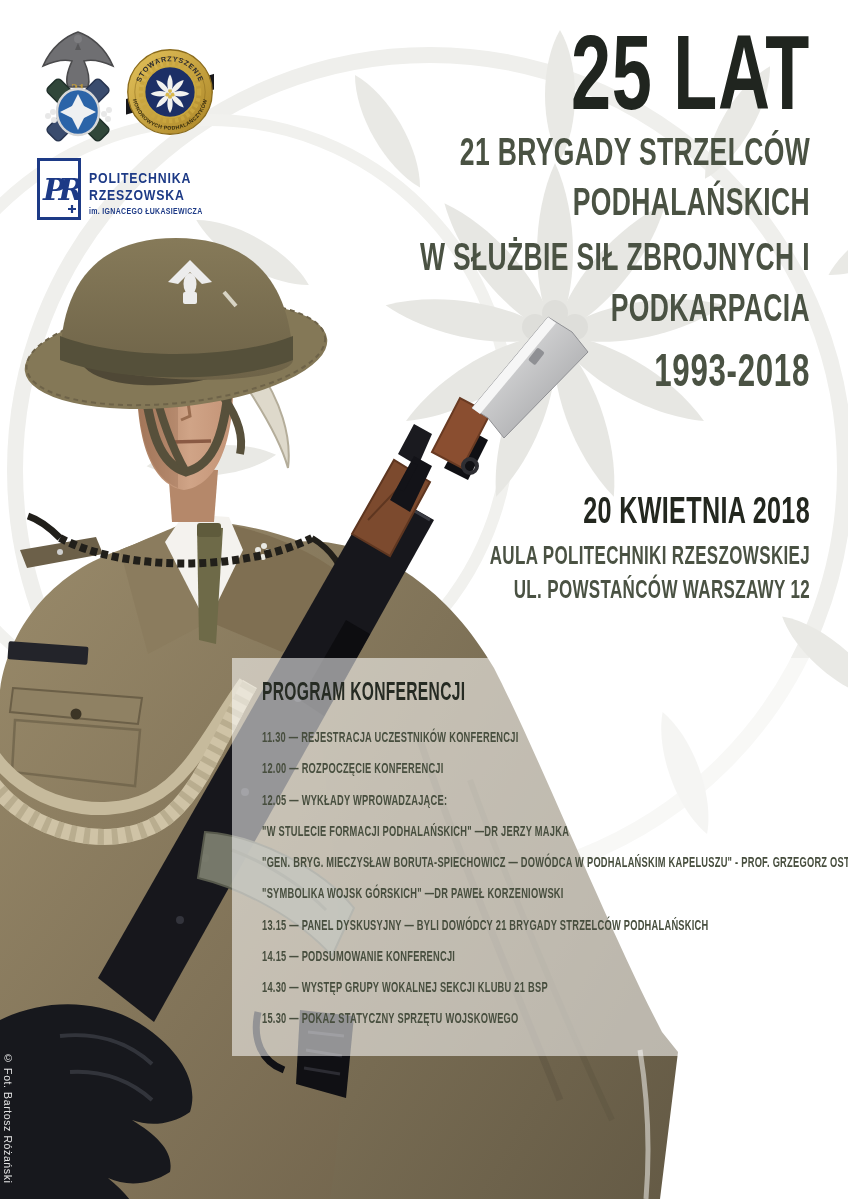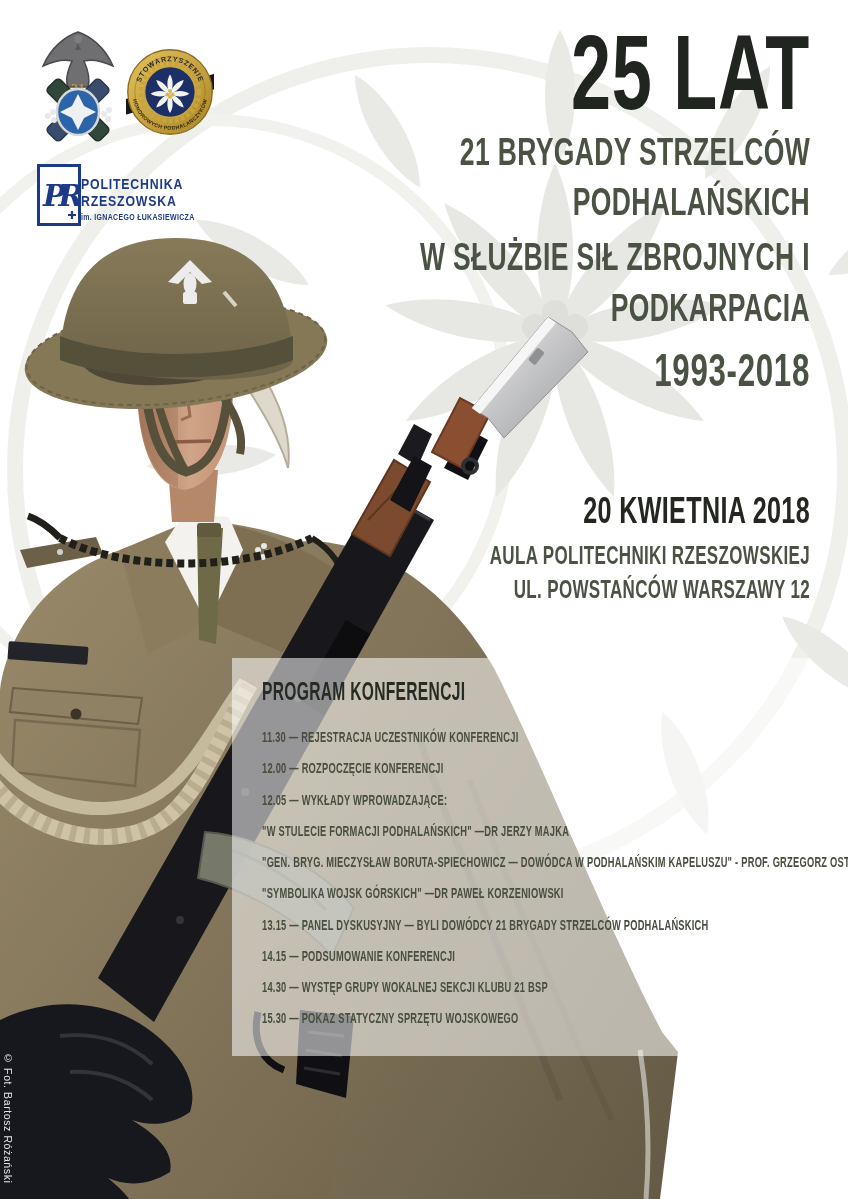--- a/index.html
+++ b/index.html
@@ -8,21 +8,21 @@
     font-family:"Liberation Sans",sans-serif;-webkit-font-smoothing:antialiased;
   }
   .abs{position:absolute;}
   
   .watermark{left:0;top:0;width:848px;height:1199px;z-index:0;}
   
   .photo{left:0;top:220px;width:700px;height:979px;z-index:1;}
   
   .brigade-badge{left:38px;top:30px;width:80px;height:112px;z-index:3;}
   .assoc-badge{left:126px;top:46px;width:88px;height:92px;z-index:3;}
-  .pr-logo{left:37px;top:164px;z-index:3;display:flex;align-items:flex-start;gap:0;}
+  .pr-logo{left:37px;top:158px;z-index:3;display:flex;align-items:flex-start;gap:8px;}
   .pr-box{width:44px;height:62px;}
   .pr-text{padding-top:12px;transform:scaleX(.82);transform-origin:0 0;}
   .pr-name{font-size:15px;font-weight:bold;color:#1d3a86;line-height:1.1;letter-spacing:1px;}
   .pr-sub{font-size:8.5px;font-weight:bold;color:#1d3a86;margin-top:3px;letter-spacing:.4px;}
   
   .hdr{top:22px;right:38px;text-align:right;z-index:3;transform:scaleX(.68);transform-origin:100% 0;}
   .hdr-title{font-size:106px;font-weight:bold;color:#20251f;line-height:.95;letter-spacing:1px;}
   .hdr-sub{font-size:39px;font-weight:bold;color:#4a5243;line-height:1.3;letter-spacing:.5px;margin-top:4px;}
   .hdr-years{font-size:46px;font-weight:bold;color:#4a5243;margin-top:10px;letter-spacing:1px;}
   

